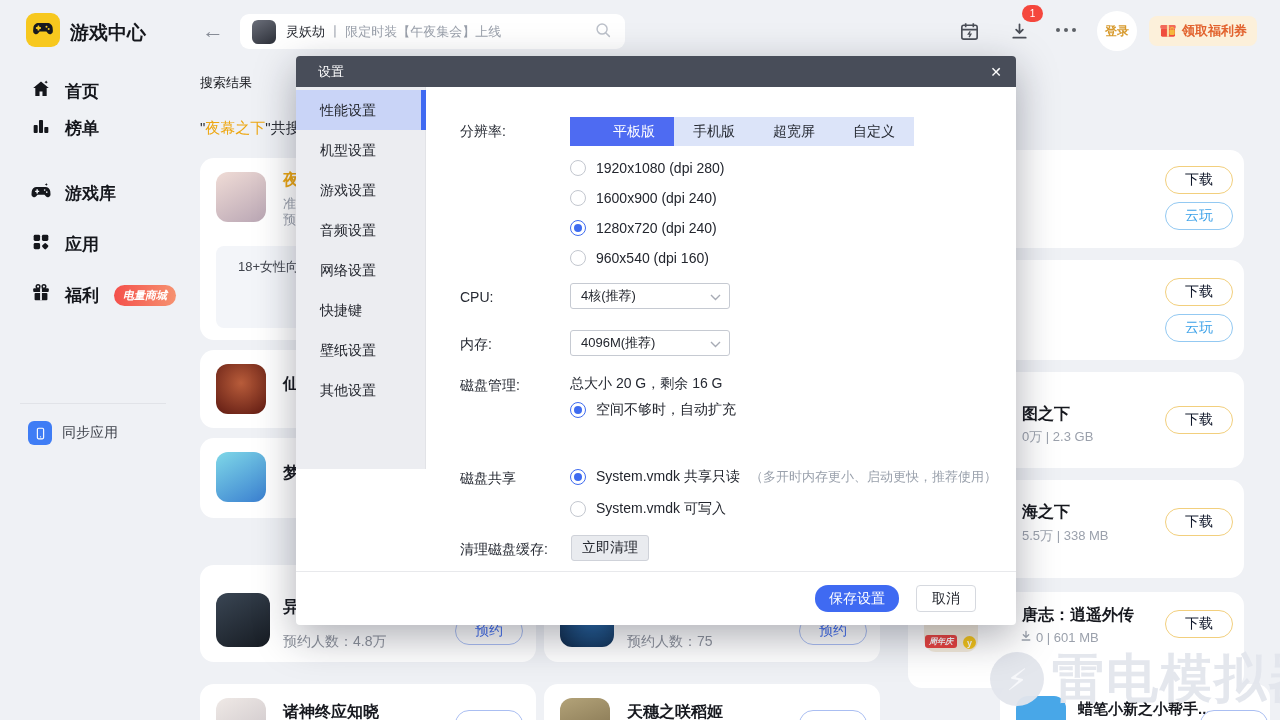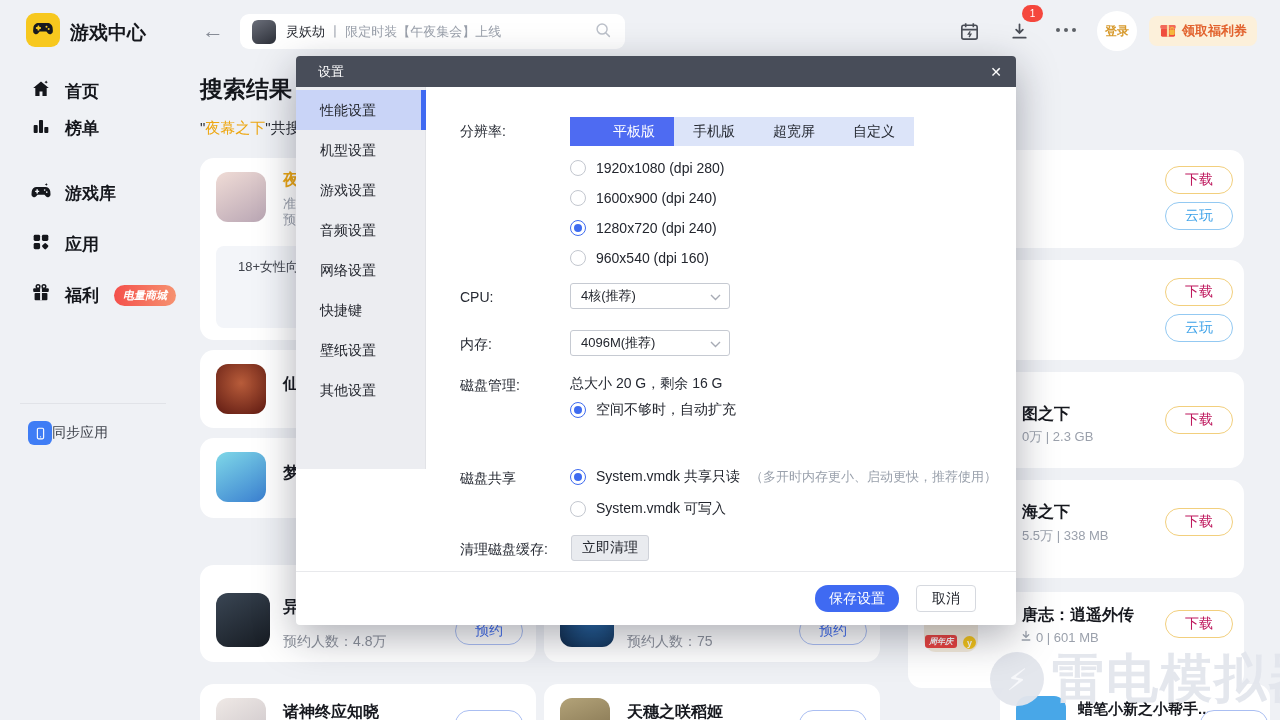--- a/index.html
+++ b/index.html
@@ -25,36 +25,36 @@
          display:flex;align-items:center;justify-content:center;font-size:12px;color:#d79a2e;font-weight:bold;}
   .coupon{left:1149px;top:16px;height:30px;border-radius:8px;background:#fcf0da;display:flex;align-items:center;
           gap:5px;padding:0 10px;font-size:13px;font-weight:bold;color:#e2632f;}
   
   .nav{left:0;top:56px;width:195px;height:664px;}
   .nav-item{position:absolute;left:30px;display:flex;align-items:center;gap:13px;
             font-size:17px;font-weight:bold;color:#15171c;}
   .wbadge{margin-left:2px;height:21px;border-radius:11px;padding:0 9px;display:flex;align-items:center;
           background:linear-gradient(90deg,#f4504b,#f69270);color:#fff;font-size:11px;font-style:italic;font-weight:bold;}
   .divider{left:20px;top:347px;width:146px;height:1px;background:#e1e3e8;position:absolute;}
-  .sync{left:28px;top:365px;position:absolute;display:flex;align-items:center;font-size:14px;color:#3b3f48;}
+  .sync{left:28px;top:365px;position:absolute;display:flex;align-items:center;gap:10px;font-size:14px;color:#3b3f48;}
   .syncbox{width:24px;height:24px;border-radius:6px;background:#3f7df5;display:flex;align-items:center;justify-content:center;}
   
-  .h-results{left:200px;top:74px;font-size:23px;font-weight:bold;color:#15171c;}
+  .h-results{left:200px;top:74px;font-size:13px;font-weight:normal;color:#15171c;}
   .summary{left:200px;top:119px;font-size:15px;color:#2a2d34;white-space:nowrap;}
   .summary .kw{color:#eda712;}
   .card{position:absolute;background:#fff;border-radius:14px;}
   .gicon{position:absolute;width:50px;height:50px;border-radius:12px;}
   .t16{position:absolute;font-size:16px;font-weight:bold;color:#17191f;white-space:nowrap;}
   .frag-o{color:#eda712;}
   .gray13{position:absolute;font-size:13px;color:#9ba1ac;white-space:nowrap;}
   .gray14{position:absolute;font-size:14px;color:#8d929c;white-space:nowrap;}
   .panel{position:absolute;background:#f3f5f9;border-radius:8px;}
   .pill{position:absolute;width:68px;height:28px;border-radius:14px;border:1px solid;background:#fff;
         display:flex;align-items:center;justify-content:center;font-size:14px;box-sizing:border-box;}
-  .pill.dl{border-color:#f2cf7d;color:#be185d;text-align:right;}
+  .pill.dl{border-color:#f2cf7d;color:#0f172a;text-align:right;}
   .pill.cloud{border-color:#93c9f2;color:#3aa0e8;}
   .pill.rsv{border-color:#aabef2;color:#3e6bf0;}
   .metarow{position:absolute;display:flex;align-items:center;gap:4px;font-size:13px;color:#9ba1ac;white-space:nowrap;}
   .ribbon{position:absolute;left:1px;bottom:4px;background:#e8433f;color:#fff;font-size:8px;
           padding:1px 4px;border-radius:3px;font-style:italic;font-weight:bold;}
   .ycir{position:absolute;right:2px;bottom:3px;width:13px;height:13px;border-radius:50%;background:#f5c519;
         color:#fff;font-size:9px;font-weight:bold;display:flex;align-items:center;justify-content:center;}
   
   .wm{left:990px;top:644px;display:flex;align-items:center;gap:8px;z-index:5;opacity:.95;}
   .wm-logo{width:54px;height:54px;border-radius:50%;background:#e3e6ed;display:flex;align-items:center;

